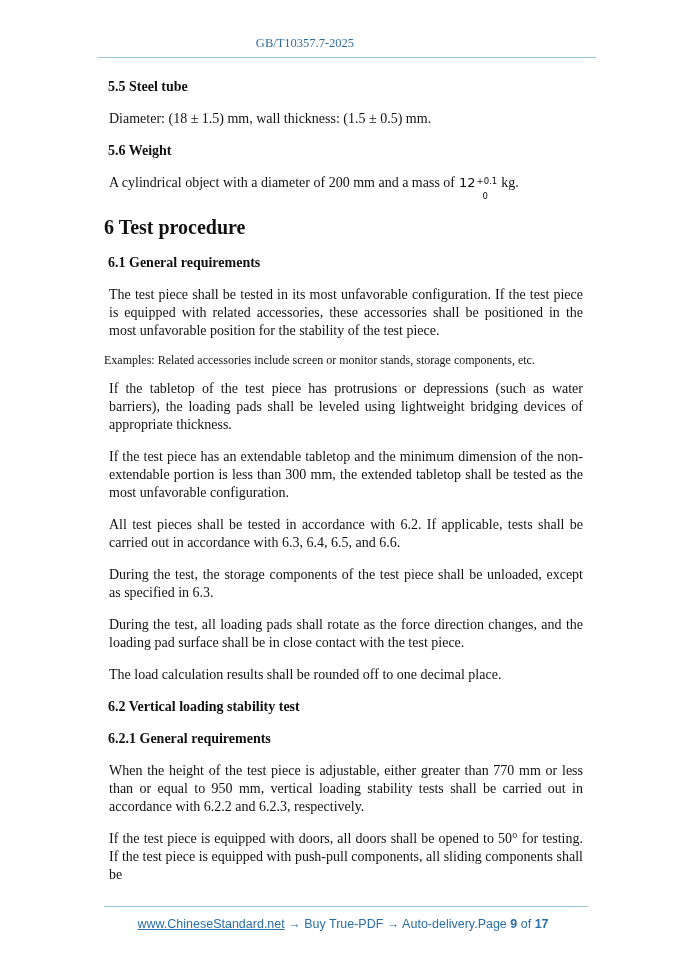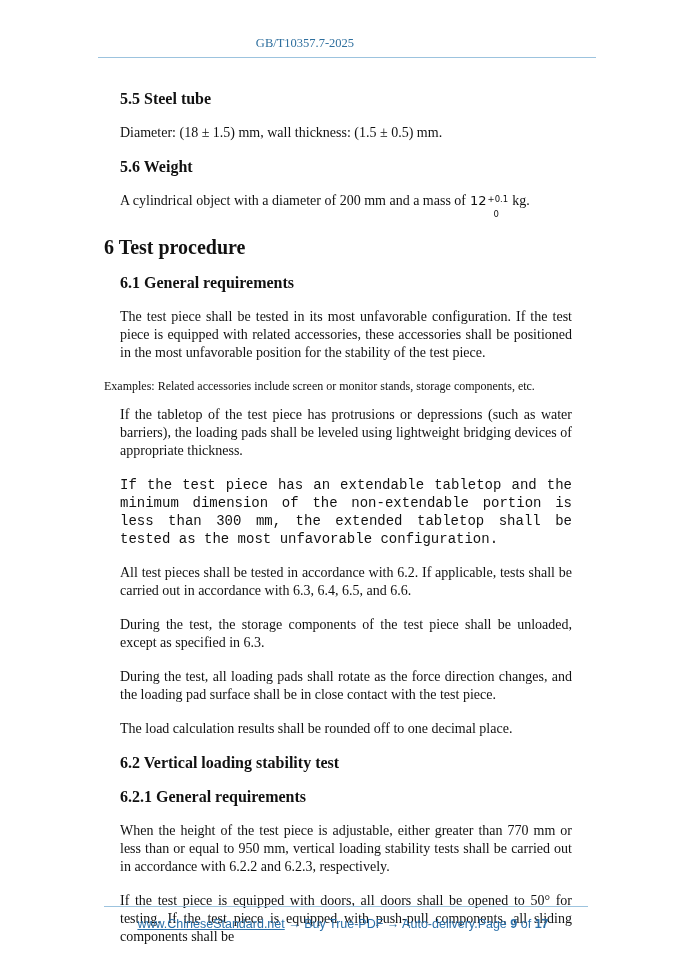--- a/index.html
+++ b/index.html
@@ -33,34 +33,34 @@
       border-top: 1px solid #9cc3de;
     }
     .content {
       position: absolute;
       top: 74px;
       left: 104px;
       width: 484px;
     }
     .h3 {
       font-weight: bold;
-      font-size: 16px;
+      font-size: 14px;
       line-height: 18px;
-      margin: 16px;
+      margin: 4px;
     }
     .h1 {
       font-weight: bold;
       font-size: 20px;
       line-height: 26px;
       margin: 0;
     }
     .p {
       font-size: 14px;
       line-height: 18px;
-      margin: 16px;
+      margin: 5px;
       text-align: justify;
     }
     .note {
       font-size: 12px;
       line-height: 16px;
       margin: 0;
     }
     .math {
       display: inline-block;
       font-family: "DejaVu Sans", sans-serif;
@@ -119,21 +119,21 @@
           <span>+0.1</span>
           <span class="lo">0</span>
         </span></span><span>kg.</span></p>
 
   <p class="h1" style="margin-top:14px;">6 Test procedure</p>
 
   <p class="h3" style="margin-top:14px;">6.1 General requirements</p>
   <p class="p" style="margin-top:14px;">The test piece shall be tested in its most unfavorable configuration. If the test piece is equipped with related accessories, these accessories shall be positioned in the most unfavorable position for the stability of the test piece.</p>
   <p class="note" style="margin-top:12px;">Examples: Related accessories include screen or monitor stands, storage components, etc.</p>
   <p class="p" style="margin-top:12px;">If the tabletop of the test piece has protrusions or depressions (such as water barriers), the loading pads shall be leveled using lightweight bridging devices of appropriate thickness.</p>
-  <p class="p" style="margin-top:14px;font-family:Liberation Mono, monospace;">If the test piece has an extendable tabletop and the minimum dimension of the non-extendable portion is less than 300 mm, the extended tabletop shall be tested as the most unfavorable configuration.</p>
+  <p class="p" style="margin-top:14px;">If the test piece has an extendable tabletop and the minimum dimension of the non-extendable portion is less than 300 mm, the extended tabletop shall be tested as the most unfavorable configuration.</p>
   <p class="p" style="margin-top:14px;">All test pieces shall be tested in accordance with 6.2. If applicable, tests shall be carried out in accordance with 6.3, 6.4, 6.5, and 6.6.</p>
   <p class="p" style="margin-top:14px;">During the test, the storage components of the test piece shall be unloaded, except as specified in 6.3.</p>
   <p class="p" style="margin-top:14px;">During the test, all loading pads shall rotate as the force direction changes, and the loading pad surface shall be in close contact with the test piece.</p>
   <p class="p" style="margin-top:14px;">The load calculation results shall be rounded off to one decimal place.</p>
 
   <p class="h3" style="margin-top:14px;">6.2 Vertical loading stability test</p>
   <p class="h3" style="margin-top:14px;">6.2.1 General requirements</p>
   <p class="p" style="margin-top:14px;">When the height of the test piece is adjustable, either greater than 770 mm or less than or equal to 950 mm, vertical loading stability tests shall be carried out in accordance with 6.2.2 and 6.2.3, respectively.</p>
   <p class="p" style="margin-top:14px;">If the test piece is equipped with doors, all doors shall be opened to 50° for testing. If the test piece is equipped with push-pull components, all sliding components shall be</p>
 

